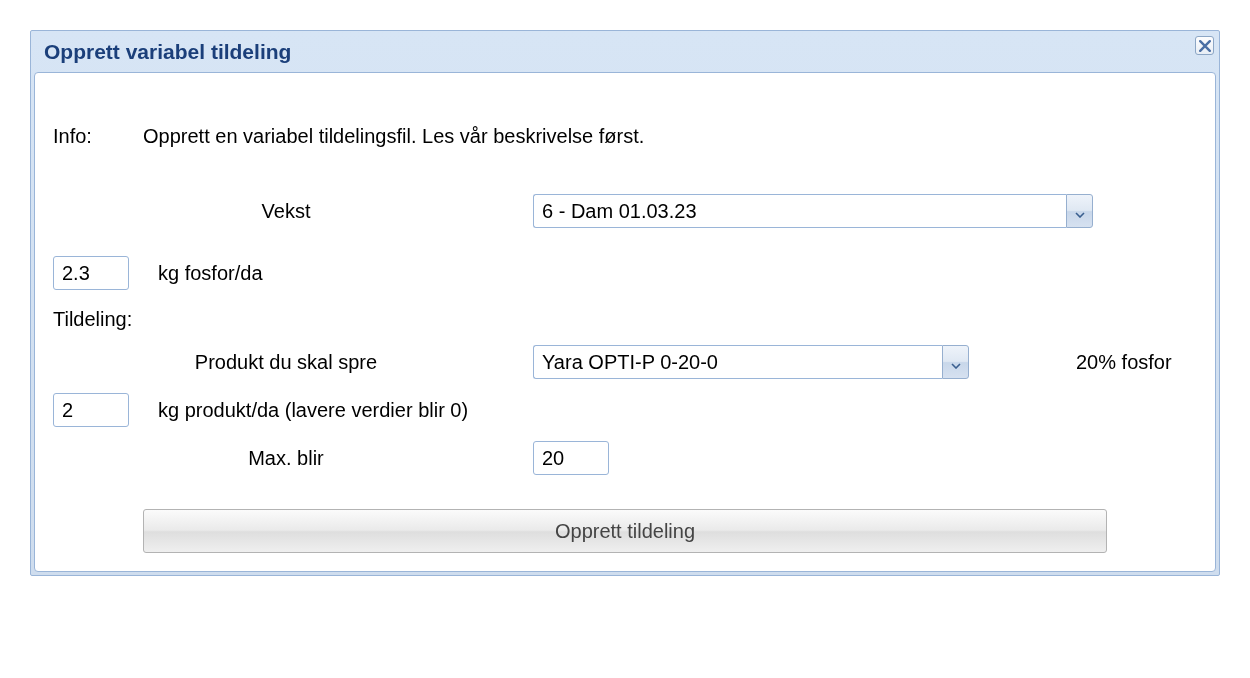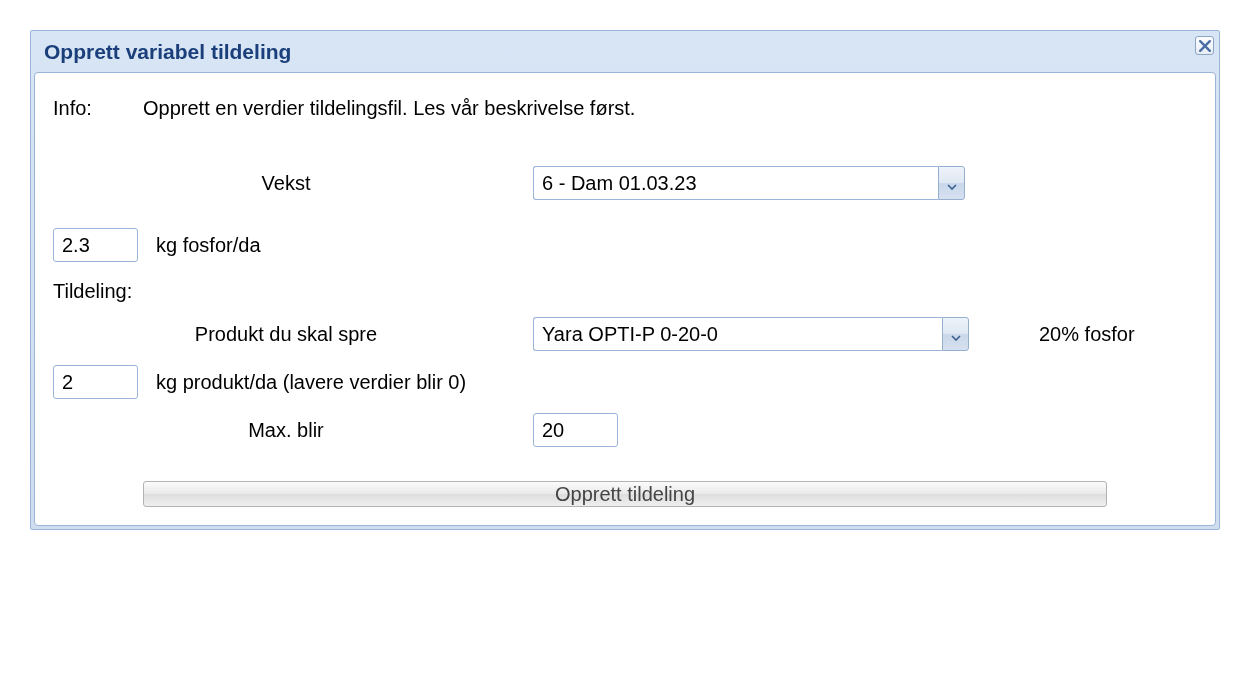--- a/index.html
+++ b/index.html
@@ -44,37 +44,37 @@
       background: #fff;
       border: 1px solid #9ab5d8;
       border-radius: 4px;
       padding: 24px 18px 18px 18px;
     }
     .row {
       display: flex;
       align-items: center;
       margin-bottom: 14px;
     }
-    .info-row { margin-bottom: 46px; align-items: flex-start; }
+    .info-row { margin-bottom: 46px; align-items: flex-start; margin-top: 28px; }
     .left-label {
       width: 90px;
       flex-shrink: 0;
     }
     .field-label {
       width: 480px;
       text-align: center;
       padding-right: 14px;
       flex-shrink: 0;
     }
     .select-wrap {
       display: flex;
       align-items: stretch;
       height: 34px;
     }
-    .select-wrap.wide { width: 432px; justify-content: flex-end; }
+    .select-wrap.wide { width: 560px; justify-content: flex-end; }
     .select-wrap.med  { width: 436px; }
     .select-input {
       flex: 1;
       border: 1px solid #9ab5d8;
       border-right: none;
       border-radius: 3px 0 0 3px;
       padding: 0 8px;
       font-size: 20px;
       font-family: inherit;
       background: #fff;
@@ -85,41 +85,41 @@
       border: 1px solid #96afcf;
       border-radius: 0 3px 3px 0;
       background: linear-gradient(to bottom, #eef3fa 0%, #dfe8f3 48%, #c8d7ea 52%, #d6e1f0 100%);
       cursor: pointer;
       display: flex;
       align-items: center;
       justify-content: center;
     }
     .select-trigger svg { width: 10px; height: 6px; }
     .num-input {
-      width: 85px;
+      width: 76px;
       height: 34px;
       border: 1px solid #9ab5d8;
       border-radius: 3px;
       padding: 0 8px;
       font-size: 20px;
       font-family: inherit;
       outline: none;
       background: #fff;
     }
     .unit {
-      margin-left: 18px;
+      margin-left: 29px;
     }
     .aux {
-      margin-left: 70px;
+      margin-left: 107px;
     }
     .section-label-row { margin-top: 18px; }
     .submit-row { margin-top: 34px; padding: 0 90px; }
     .submit-btn {
       width: 100%;
-      height: 26px;
+      height: 44px;
       border: 1px solid #b3b3b3;
       border-radius: 3px;
       background: linear-gradient(to bottom, #fbfbfb 0%, #eaeaea 48%, #dedede 52%, #efefef 100%);
       font-size: 20px;
       font-family: inherit;
       color: #444;
       cursor: pointer;
     }
   </style>
 </head>
@@ -132,21 +132,21 @@
       <svg viewBox="0 0 10 10">
           <path d="M1 1 L9 9 M9 1 L1 9" stroke="#4a6fa5" stroke-width="2" fill="none" stroke-linecap="round"></path>
         </svg>
     </span>
   </div>
 
   <div class="dialog-body">
 
     <div class="row info-row">
       <div class="left-label">Info:</div>
-      <div>Opprett en verdier tildelingsfil. Les vår beskrivelse først.</div>
+      <div>Opprett en variabel tildelingsfil. Les vår beskrivelse først.</div>
     </div>
 
     <div class="row">
       <div class="field-label">Vekst</div>
       <div class="select-wrap wide">
         <input class="select-input" value="6 - Dam 01.03.23" style="">
         <div class="select-trigger">
           <span>
             <svg viewBox="0 0 10 6">
                 <path d="M1 1 L5 5 L9 1" stroke="#3a5f8f" stroke-width="1.6" fill="none"></path>

